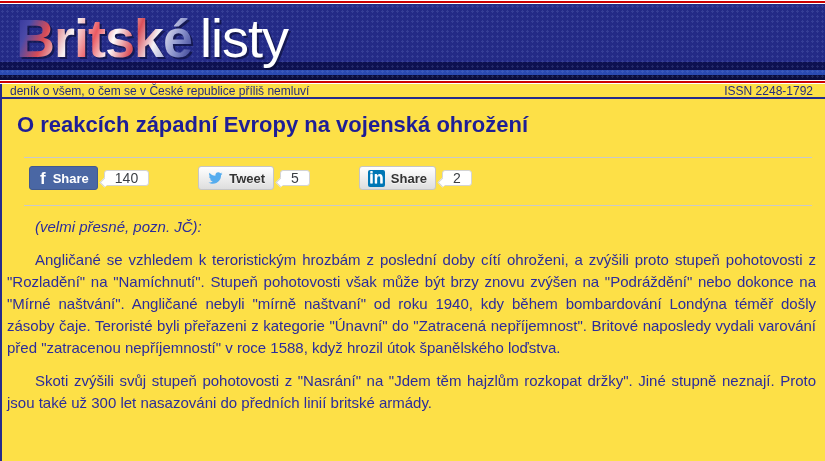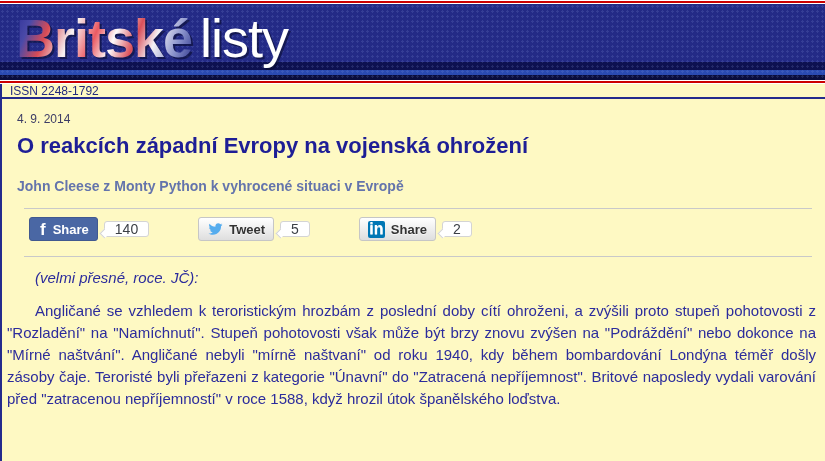--- a/index.html
+++ b/index.html
@@ -1,21 +1,21 @@
 <!DOCTYPE html>
 <html lang="cs"><head>
 <meta charset="utf-8">
 <style>
   * { margin:0; padding:0; box-sizing:border-box; }
   html,body { background:#ffffff; }
   body{
     font-family:"Liberation Sans","DejaVu Sans",sans-serif;
     width:825px; height:461px; overflow:hidden;
   }
-  .page{ width:825px; height:461px; background:#fef9c3; position:relative; }
+  .page{ width:825px; height:461px; background:#fde047; position:relative; }
 
   
   .red-rule{ height:4px; background:linear-gradient(to bottom,#ffffff 0 1px,#cc0000 1px 3px,#ffffff 3px 4px); }
 
   
   .masthead{
     height:76px; position:relative; overflow:hidden;
     background:
       radial-gradient(rgba(150,165,235,0.16) 1px, transparent 1.2px),
       linear-gradient(to bottom,
@@ -111,29 +111,28 @@
     <div class="logo">
       <span class="logo-brit">Britské</span><span class="logo-listy">listy</span>
     </div>
   </header>
 
   <div class="red-rule"></div>
 
   <div class="framed">
 
     <div class="tagline-row">
+      <span class="tagline">deník o všem, o čem se v České republice příliš nemluví</span>
       <span class="issn">ISSN 2248-1792</span>
     </div>
 
     <main class="content">
 
       <div class="article-head">
-        <div class="date">4. 9. 2014</div>
         <h1 class="headline">O reakcích západní Evropy na vojenská ohrožení</h1>
-        <h2 class="subheadline">John Cleese z Monty Python k vyhrocené situaci v Evropě</h2>
       </div>
 
       <hr class="rule">
 
       <div class="share-row">
 
         <span class="share-btn fb-btn">
           <span class="fb-f">f</span>
           <span>Share</span>
         </span>
@@ -151,20 +150,21 @@
           <span class="li-badge">in</span>
           <span>Share</span>
         </span>
         <span class="count-bubble">2</span>
 
       </div>
 
       <hr class="rule">
 
       <div class="article-body">
-        <p class="note">(velmi přesné, roce. JČ):</p>
+        <p class="note">(velmi přesné, pozn. JČ):</p>
         <p>Angličané se vzhledem k teroristickým hrozbám z poslední doby cítí ohroženi, a zvýšili proto stupeň pohotovosti z "Rozladění" na "Namíchnutí". Stupeň pohotovosti však může být brzy znovu zvýšen na "Podráždění" nebo dokonce na "Mírné naštvání". Angličané nebyli "mírně naštvaní" od roku 1940, kdy během bombardování Londýna téměř došly zásoby čaje. Teroristé byli přeřazeni z kategorie "Únavní" do "Zatracená nepříjemnost". Britové naposledy vydali varování před "zatracenou nepříjemností" v roce 1588, když hrozil útok španělského loďstva.</p>
+        <p>Skoti zvýšili svůj stupeň pohotovosti z "Nasrání" na "Jdem těm hajzlům rozkopat držky". Jiné stupně neznají. Proto jsou také už 300 let nasazováni do předních linií britské armády.</p>
 
       </div>
 
     </main>
   </div>
 </div>
 
 </body></html>

